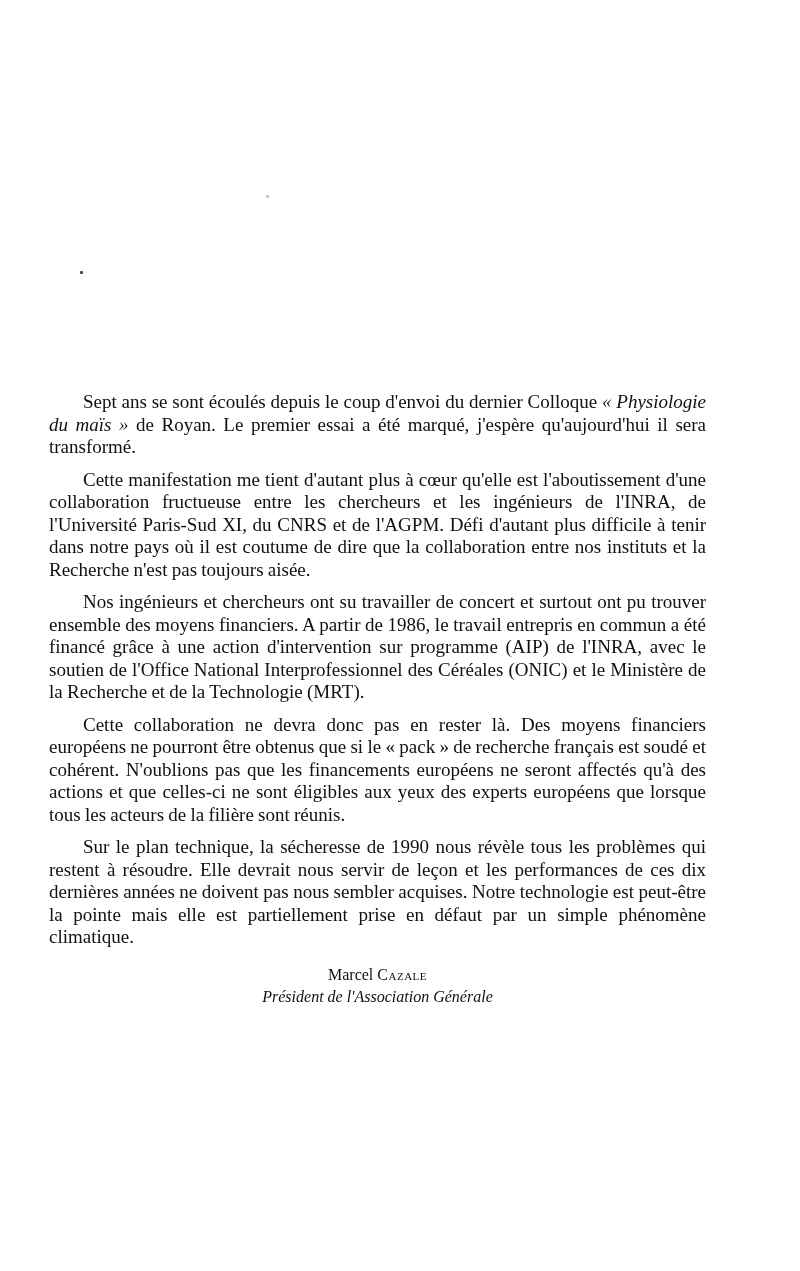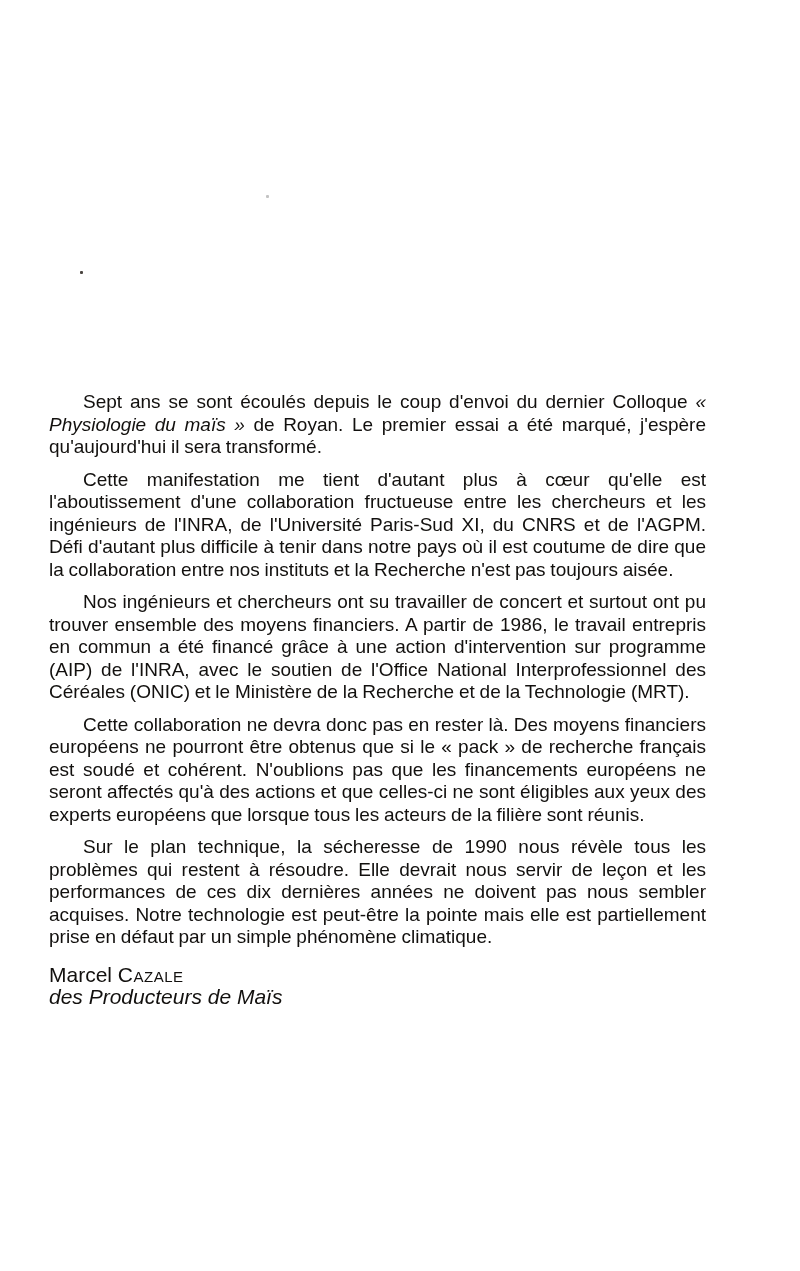--- a/index.html
+++ b/index.html
@@ -6,21 +6,21 @@
     margin: 0;
     padding: 0;
     background: #ffffff;
   }
   .page {
     position: relative;
     width: 800px;
     height: 1271px;
     background: #ffffff;
     overflow: hidden;
-    font-family: Liberation Sans, sans-serif;
+    font-family: Liberation Serif, serif;
     color: #12100e;
   }
   .text-block {
     position: absolute;
     left: 49px;
     top: 391px;
     width: 657px;
   }
   .text-block p {
     margin: 0 0 10px 0;
@@ -28,22 +28,22 @@
     line-height: 22.5px;
     text-align: justify;
     text-indent: 34px;
     word-spacing: -0.5px;
   }
   .it {
     font-style: italic;
   }
   .signature {
     margin-top: 15px;
-    text-align: left;
-    font-size: 21px;
+    text-align: center;
+    font-size: 16px;
     line-height: 22.5px;
   }
   .sig-line {
     display: block;
   }
   .sc {
     font-variant: small-caps;
     letter-spacing: 0.5px;
   }
   .speck {
@@ -82,18 +82,18 @@
     <p>Nos ingénieurs et chercheurs ont su travailler de concert et surtout ont pu trouver ensemble des moyens financiers. A partir de 1986, le travail entrepris en commun a été financé grâce à une action d'intervention sur programme (AIP) de l'INRA, avec le soutien de l'Office National Interprofessionnel des Céréales (ONIC) et le Ministère de la Recherche et de la Technologie (MRT).</p>
 
     <p>Cette collaboration ne devra donc pas en rester là. Des moyens financiers européens ne pourront être obtenus que si le « pack » de recherche français est soudé et cohérent. N'oublions pas que les financements européens ne seront affectés qu'à des actions et que celles-ci ne sont éligibles aux yeux des experts européens que lorsque tous les acteurs de la filière sont réunis.</p>
 
     <p>Sur le plan technique, la sécheresse de 1990 nous révèle tous les problèmes qui restent à résoudre. Elle devrait nous servir de leçon et les performances de ces dix dernières années ne doivent pas nous sembler acquises. Notre technologie est peut-être la pointe mais elle est partiellement prise en défaut par un simple phénomène climatique.</p>
 
 
 
     <div class="signature">
       <span class="sig-line"><span>Marcel </span><span class="sc">Cazale</span></span>
-      <span class="sig-line it">des Producteurs de Maïs</span>
+      <span class="sig-line it">Président de l'Association Générale</span>
     </div>
 
   </div>
 
 </div>
 
 </body></html>

